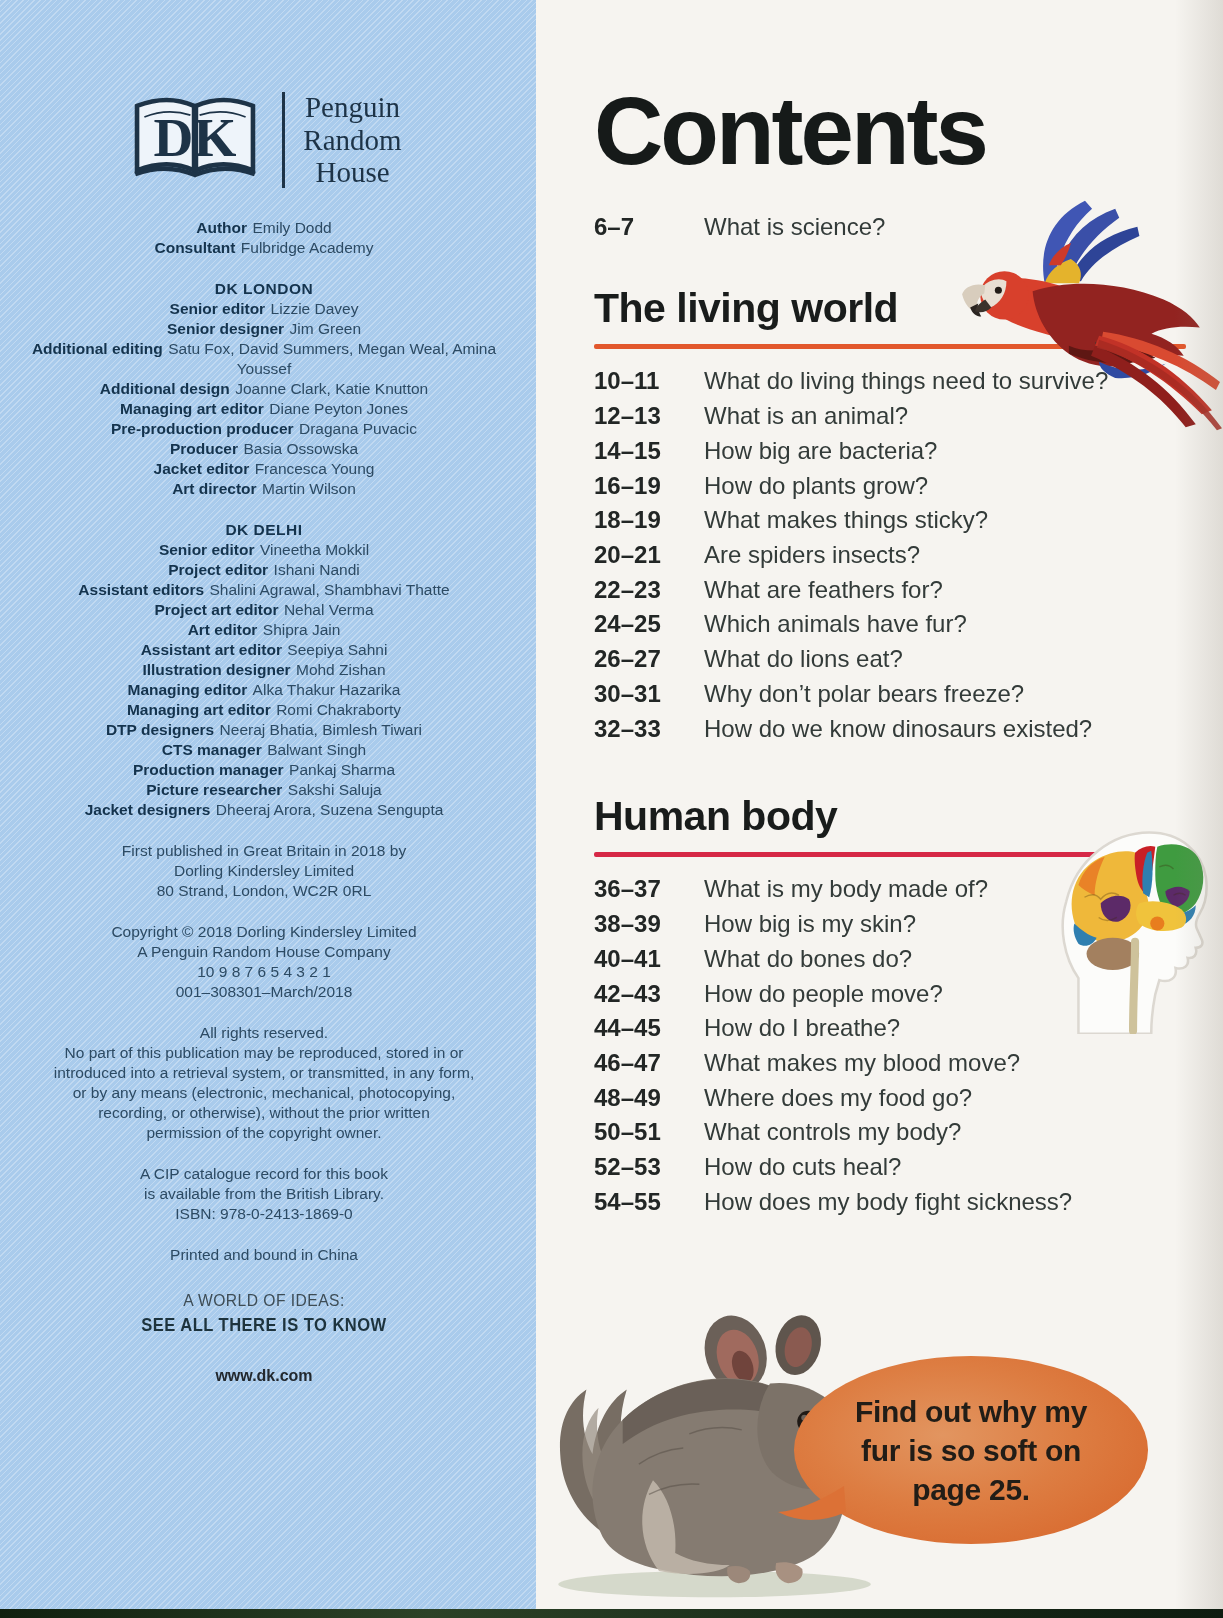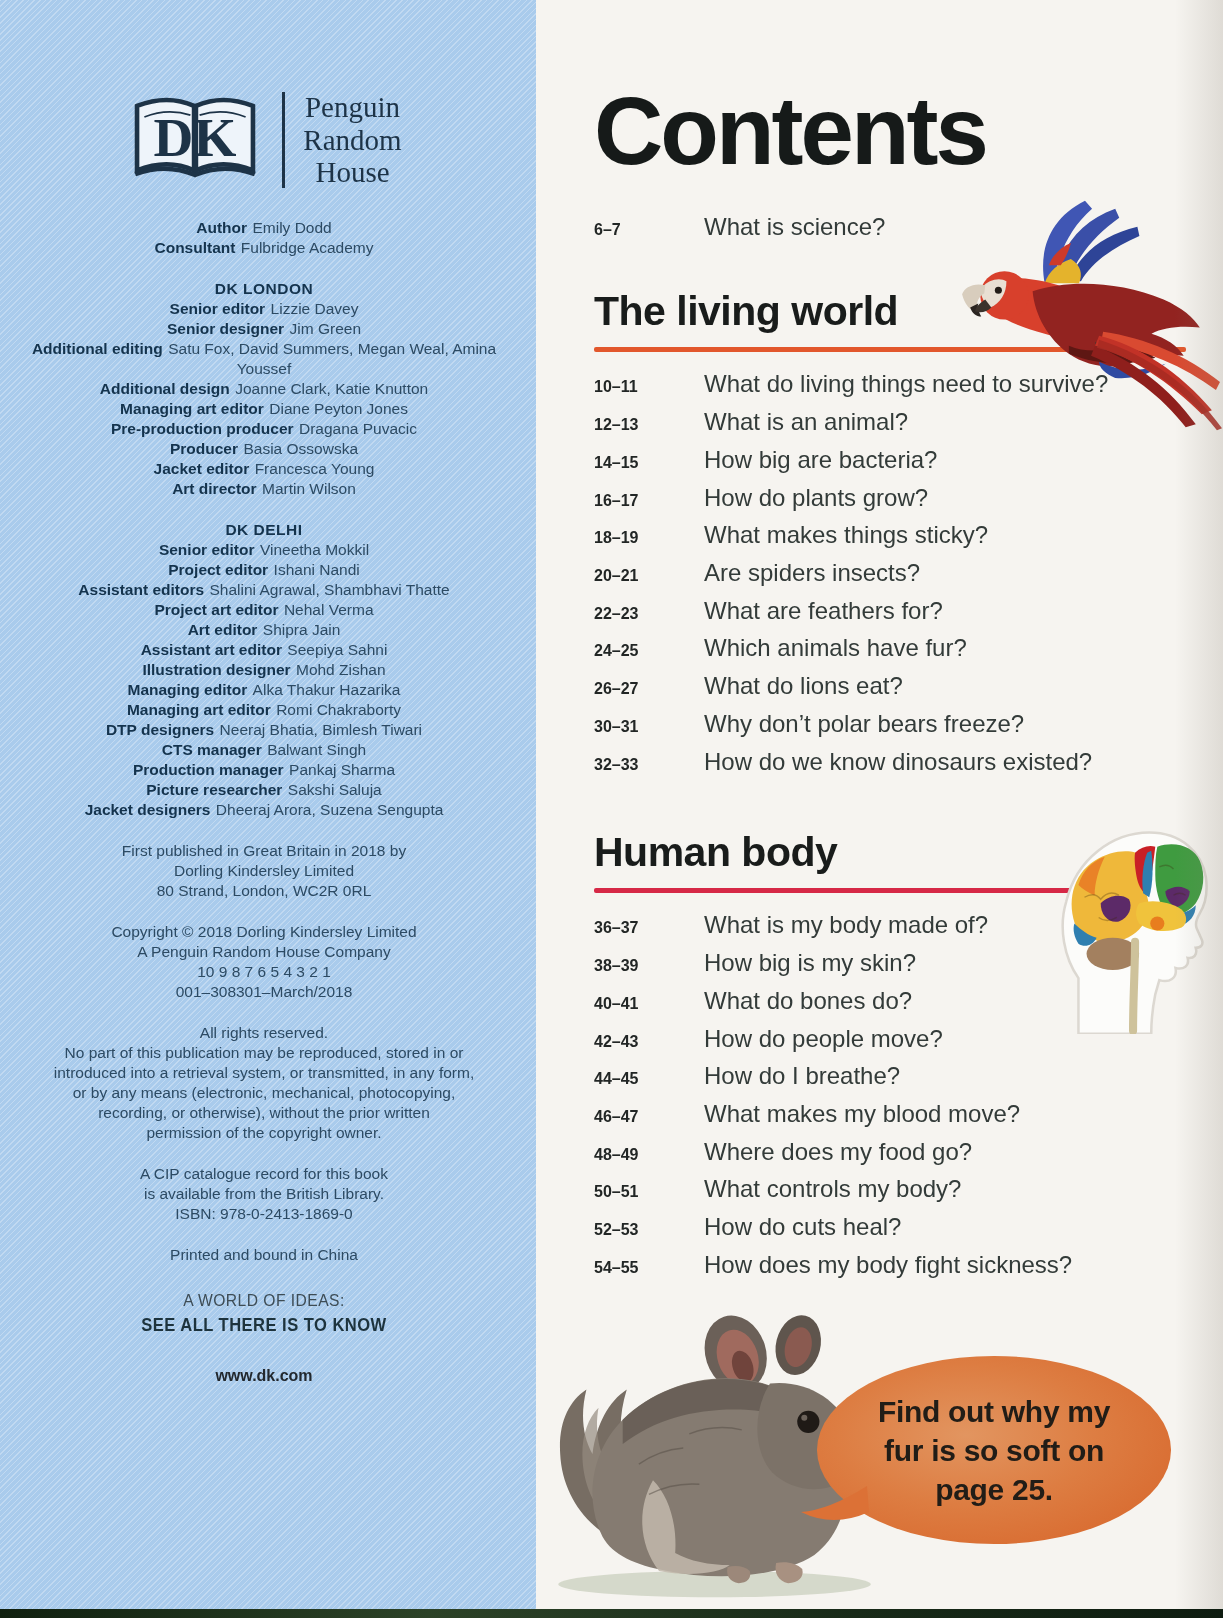--- a/index.html
+++ b/index.html
@@ -35,35 +35,35 @@
   .ideas .l1{font-size:17px;letter-spacing:.5px;color:#3d4c55;line-height:24px;}
   .ideas .l2{font-size:18px;font-weight:bold;letter-spacing:.5px;color:#1d333d;line-height:24px;}
   .website{margin-top:30px;font-size:16px;font-weight:bold;color:#22282e;}
   
   .contents{position:absolute;left:536px;top:0;width:640px;height:100%;padding:34px 0 0 58px;box-sizing:border-box;}
   .contents-title{
     margin:44px 0 0 0;font-size:96px;line-height:1.1;font-weight:bold;
     letter-spacing:-3px;color:#161a19;
   }
   .toc-row{display:grid;grid-template-columns:110px 1fr;align-items:baseline;line-height:34.7px;}
-  .toc-pages{font-size:16px;font-weight:bold;color:#222625;}
+  .toc-pages{font-size:24px;font-weight:bold;color:#222625;}
   .toc-q{font-size:24px;color:#333b39;}
   .intro-row{margin-top:26px;}
   .toc-section{margin-top:40px;}
   .toc-section.second{margin-top:46px;}
   .section-heading{margin:0;font-size:41px;line-height:1.2;font-weight:bold;letter-spacing:-.5px;color:#191c1b;}
   .section-rule{margin-top:11px;height:5px;width:592px;border-radius:2px;}
   .toc-list{margin-top:15px;}
   
   .img-abs{position:absolute;}
   .parrot{left:948px;top:194px;width:275px;height:238px;z-index:3;}
   .brain{left:1038px;top:806px;width:182px;height:228px;z-index:3;}
   .chinchilla{left:538px;top:1282px;width:348px;height:324px;z-index:2;}
   
-  .bubble{position:absolute;left:817px;top:1356px;width:354px;height:188px;z-index:4;}
+  .bubble{position:absolute;left:794px;top:1356px;width:354px;height:188px;z-index:4;}
   .bubble-ellipse{
     position:absolute;inset:0;border-radius:50%;
     background:radial-gradient(ellipse at 42% 42%,#e29560 0%,#dd7d42 45%,#d96d32 78%,#d2662c 100%);
   }
   .bubble-tail{position:absolute;left:-16px;bottom:16px;width:70px;height:46px;}
   .bubble-text{
     position:absolute;inset:0;display:flex;flex-direction:column;justify-content:center;align-items:center;
     font-size:30px;line-height:39px;font-weight:bold;color:#211d17;letter-spacing:-.3px;
   }
   
@@ -280,21 +280,21 @@
             <span class="toc-pages">12–13</span>
             <span class="toc-q">What is an animal?</span>
           </div>
 
           <div class="toc-row">
             <span class="toc-pages">14–15</span>
             <span class="toc-q">How big are bacteria?</span>
           </div>
 
           <div class="toc-row">
-            <span class="toc-pages">16–17</span>
+            <span class="toc-pages">16–19</span>
             <span class="toc-q">How do plants grow?</span>
           </div>
 
           <div class="toc-row">
             <span class="toc-pages">18–19</span>
             <span class="toc-q">What makes things sticky?</span>
           </div>
 
           <div class="toc-row">
             <span class="toc-pages">20–21</span>

